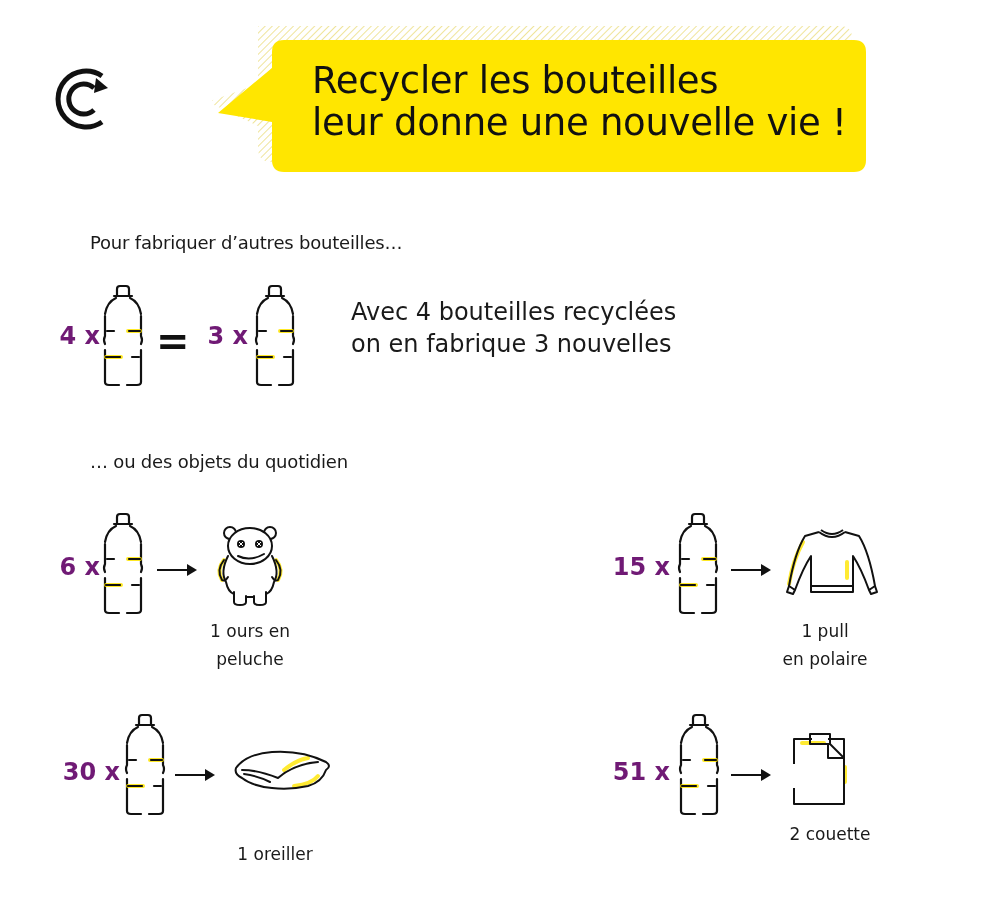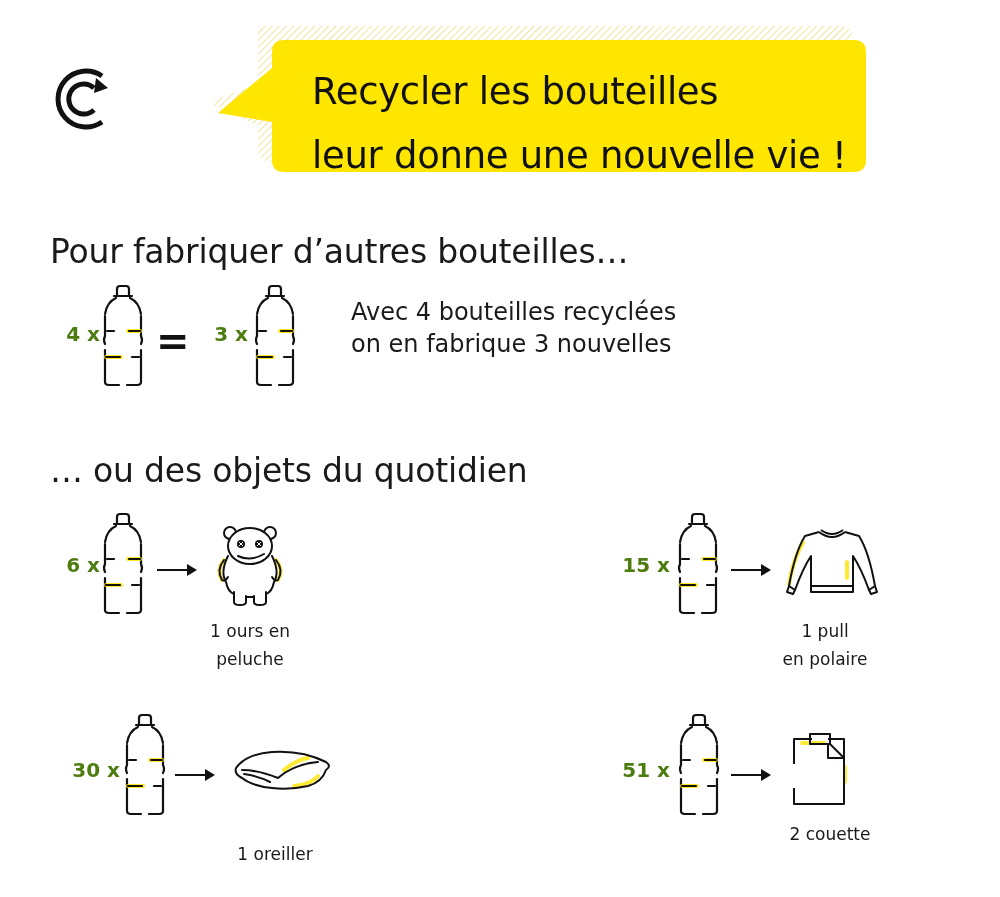--- a/index.html
+++ b/index.html
@@ -1,24 +1,24 @@
 <!DOCTYPE html>
 <html><head>
 <meta charset="utf-8">
 <style>
   html, body { margin:0; padding:0; background:#ffffff; }
   body { width:1000px; height:897px; position:relative; overflow:hidden;
          font-family:"DejaVu Sans", "Liberation Sans", sans-serif; color:#111; }
   .abs { position:absolute; }
   .logo { left:52px; top:66px; width:60px; height:66px; }
   .bubble-wrap { left:212px; top:22px; width:660px; height:160px; }
-  .bubble-title { position:absolute; left:312px; top:60px; font-size:37px; line-height:64px;
+  .bubble-title { position:absolute; left:312px; top:60px; font-size:37px; line-height:42px;
                   color:#111; letter-spacing:-0.3px; white-space:pre-line; }
-  .heading { font-size:33px; color:#1a1a1a; letter-spacing:-0.2px; white-space:nowrap; }
-  .mult { font-weight:bold; font-size:20px; color:#4d7c0f; white-space:nowrap; text-align:right; }
+  .heading { font-size:18px; color:#1a1a1a; letter-spacing:-0.2px; white-space:nowrap;margin-left:40px; }
+  .mult { font-weight:bold; font-size:24px; color:#701a75; white-space:nowrap; text-align:right; }
   .bottle { width:44px; height:104px; }
   .eq { font-weight:bold; font-size:40px; }
   .desc { font-size:24px; line-height:32px; color:#1a1a1a; white-space:pre-line; }
   .arrow { width:40px; height:14px; }
   .label { font-size:17px; line-height:28px; text-align:center; color:#1a1a1a; white-space:pre-line; }
 </style>
 </head>
 <body>
 
 <svg width="0" height="0" style="position:absolute">

